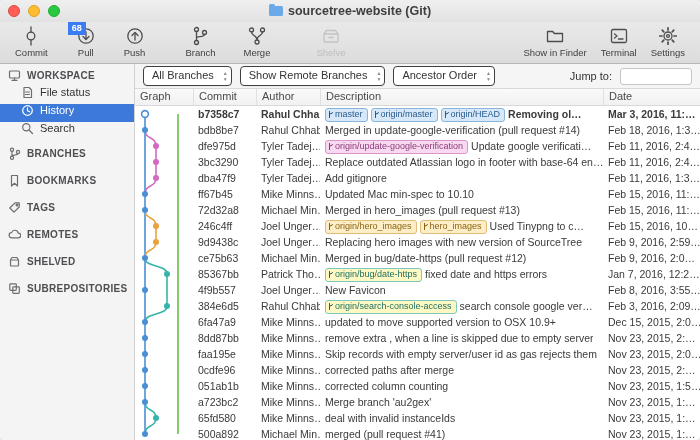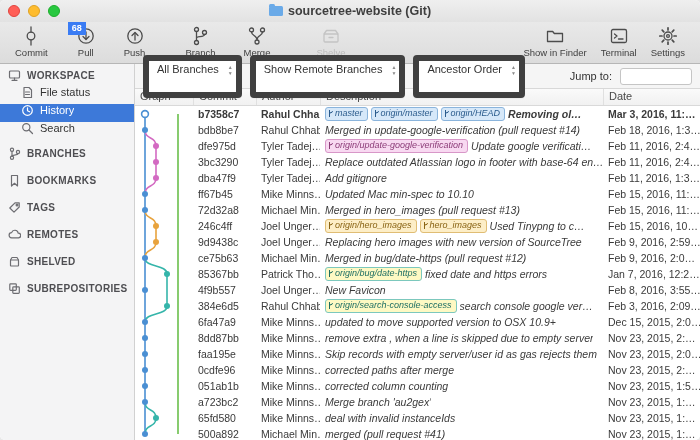--- a/index.html
+++ b/index.html
@@ -39,36 +39,36 @@
   .side-item{height:18px;display:flex;gap:6px;padding-left:21px;}
   .side-item.selected{background:#3d79d9;color:#fff;}
   .side-icon{fill:none;stroke:#6d6d72;stroke-width:1.2;stroke-linecap:round;stroke-linejoin:round;flex:none;}
   .side-item.selected .side-icon{stroke:#fff;}
   .side-label{white-space:nowrap;overflow:hidden;}
 
   .content{flex:1;display:flex;flex-direction:column;min-width:0;background:#fff;}
 
   
   .filterbar{height:24px;flex:none;background:#f5f5f5;border-bottom:1px solid #d8d8d8;display:flex;align-items:center;padding:0 8px;gap:8px;font-size:11px;color:#333;}
-  .popup{background:#fff;border:6px solid #404040;border-radius:4px;height:18px;line-height:17px;padding:0 17px 13px 8px;position:relative;white-space:nowrap;box-shadow:0 1px 1px rgba(0,0,0,.04);}
+  .popup{background:#fff;border:1px solid #404040;border-radius:4px;height:18px;line-height:17px;padding:0 17px 0 8px;position:relative;white-space:nowrap;box-shadow:0 1px 1px rgba(0,0,0,.04);}
   .chev{position:absolute;right:3px;top:3px;display:flex;flex-direction:column;color:#8a8a8a;font-size:5px;line-height:6px;}
   .jump-label{margin-left:auto;}
   .jump-input{width:64px;height:15px;border:1px solid #c5c5c5;border-radius:3px;background:#fff;outline:none;font-size:11px;padding:0 3px;}
 
   
   .thead{display:grid;grid-template-columns:58px 63px 64px 1fr 97px;height:16px;flex:none;background:linear-gradient(#fafafa,#f1f1f1);border-bottom:1px solid #d9d9d9;font-size:11px;color:#4a4a4a;}
   .th{line-height:15px;padding-left:5px;white-space:nowrap;overflow:hidden;box-sizing:border-box;}
   .th + .th{border-left:1px solid #e0e0e0;}
   .tbody{flex:1;position:relative;overflow:hidden;}
   #graph-svg{position:absolute;left:0;top:0;}
   .trow{display:grid;grid-template-columns:58px 63px 64px 1fr 97px;height:16px;font-size:10.5px;color:#3a3a3a;align-items:center;}
   .trow .td{white-space:nowrap;overflow:hidden;padding-left:5px;box-sizing:border-box;line-height:15px;}
   .trow .graph-td{padding:0;}
   .trow.bold{font-weight:700;}
-  .desc-td{display:flex;align-items:flex-start;font-style:italic;}
+  .desc-td{display:flex;align-items:flex-end;}
   .badge{display:inline-flex;align-items:center;flex:none;margin-right:3px;border-radius:3px;border:1px solid;font-size:9px;font-weight:400;height:12px;line-height:11px;padding:0 4px 0 2px;}
   .badge svg{margin-right:1px;}
   .badge-blue{background:#d6e8f9;border-color:#8ab4dc;color:#2a5b8c;}
   .badge-pink{background:#f8d9f1;border-color:#d897c8;color:#8c3c78;}
   .badge-orange{background:#fdeec7;border-color:#e0bd74;color:#8a6414;}
   .badge-teal{background:#fef9c3;border-color:#7cc8bd;color:#1e6e63;}
   .desc-text{overflow:hidden;white-space:nowrap;min-width:0;}
 </style>
 </head>
 <body>

